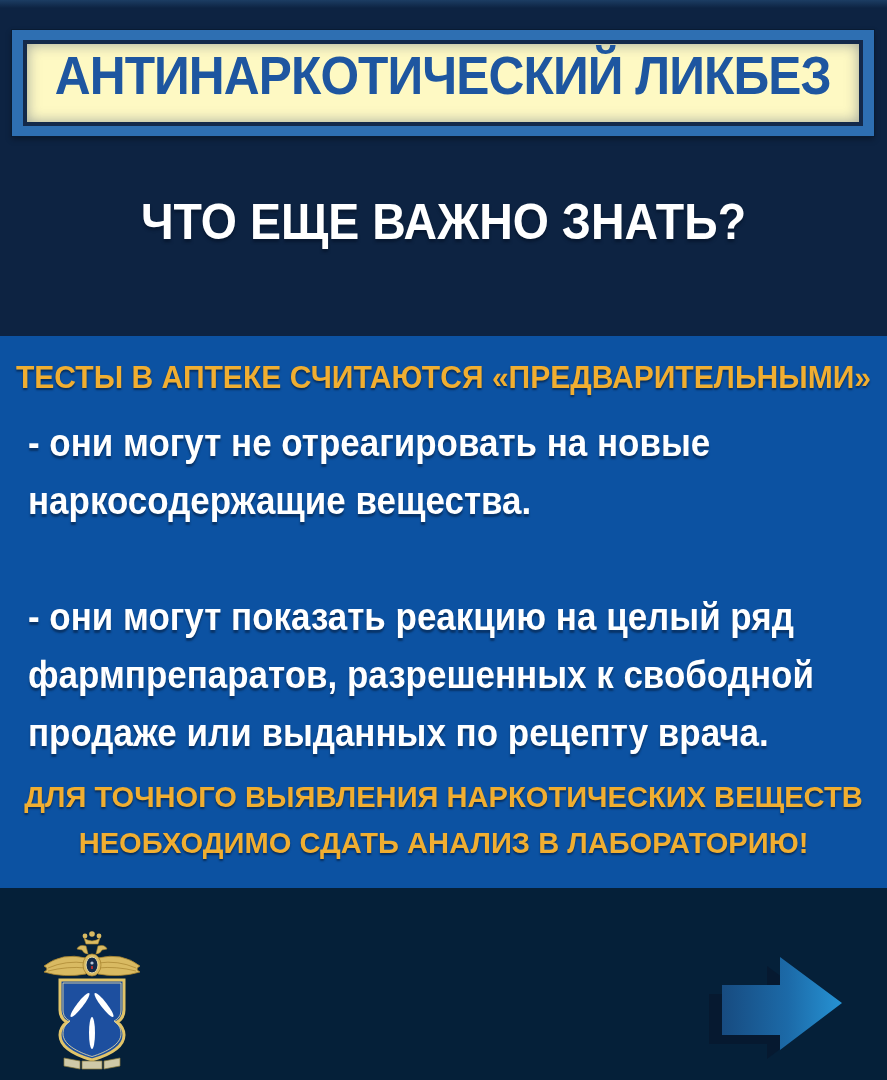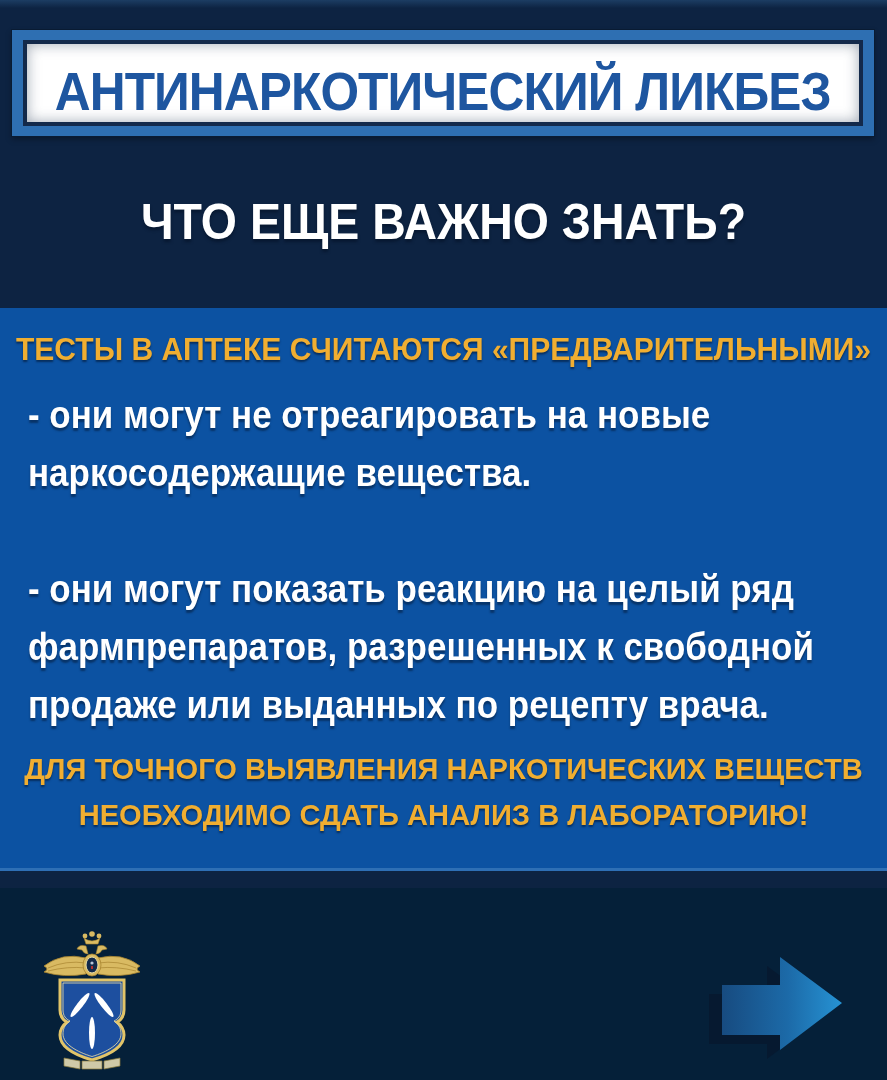--- a/index.html
+++ b/index.html
@@ -18,42 +18,42 @@
     background: linear-gradient(180deg, #1c3d63 0%, #0d2342 2.5%, #0d2342 100%);
   }
   .banner {
     position: absolute; left: 12px; top: 30px; width: 862px; height: 106px;
     background: #2e6fb2;
     box-shadow: 0 0 0 1px #091b33, 0 3px 6px rgba(0,0,0,0.35);
     padding: 10px 11px;
   }
   .banner-inner {
     width: 100%; height: 100%;
-    background: #ffffff;
+    background: #fef9c3;
     border: 4px solid #13294a;
     box-shadow: inset 0 0 14px rgba(96,110,130,0.6);
-    display: flex; align-items: flex-end; justify-content: center;
+    display: flex; align-items: flex-start; justify-content: center;
   }
   .banner-title {
     font-size: 54px; font-weight: bold; color: #1e56a0;
     letter-spacing: -1px; white-space: nowrap;
     transform: scaleX(0.92);
   }
   .question-heading {
     position: absolute; left: 0; top: 193px; width: 887px;
     text-align: center;
     font-size: 50px; font-weight: bold; color: #ffffff;
     letter-spacing: 0px; white-space: nowrap;
     transform: scaleX(0.93);
     text-shadow: 0 3px 3px rgba(3,16,36,0.55);
   }
 
   
   .info-panel {
-    position: absolute; left: 0; top: 308px; width: 887px; height: 563px;
+    position: absolute; left: 0; top: 336px; width: 887px; height: 563px;
     background: #0c52a2;
     border-bottom: 3px solid #2e6fb5;
   }
   .info-heading {
     position: absolute; left: 0; top: 24px; width: 887px;
     text-align: center;
     font-size: 31px; font-weight: bold; color: #f0ae31;
     white-space: nowrap;
     transform: scaleX(0.97);
     text-shadow: 0 2px 2px rgba(4,22,48,0.6);

